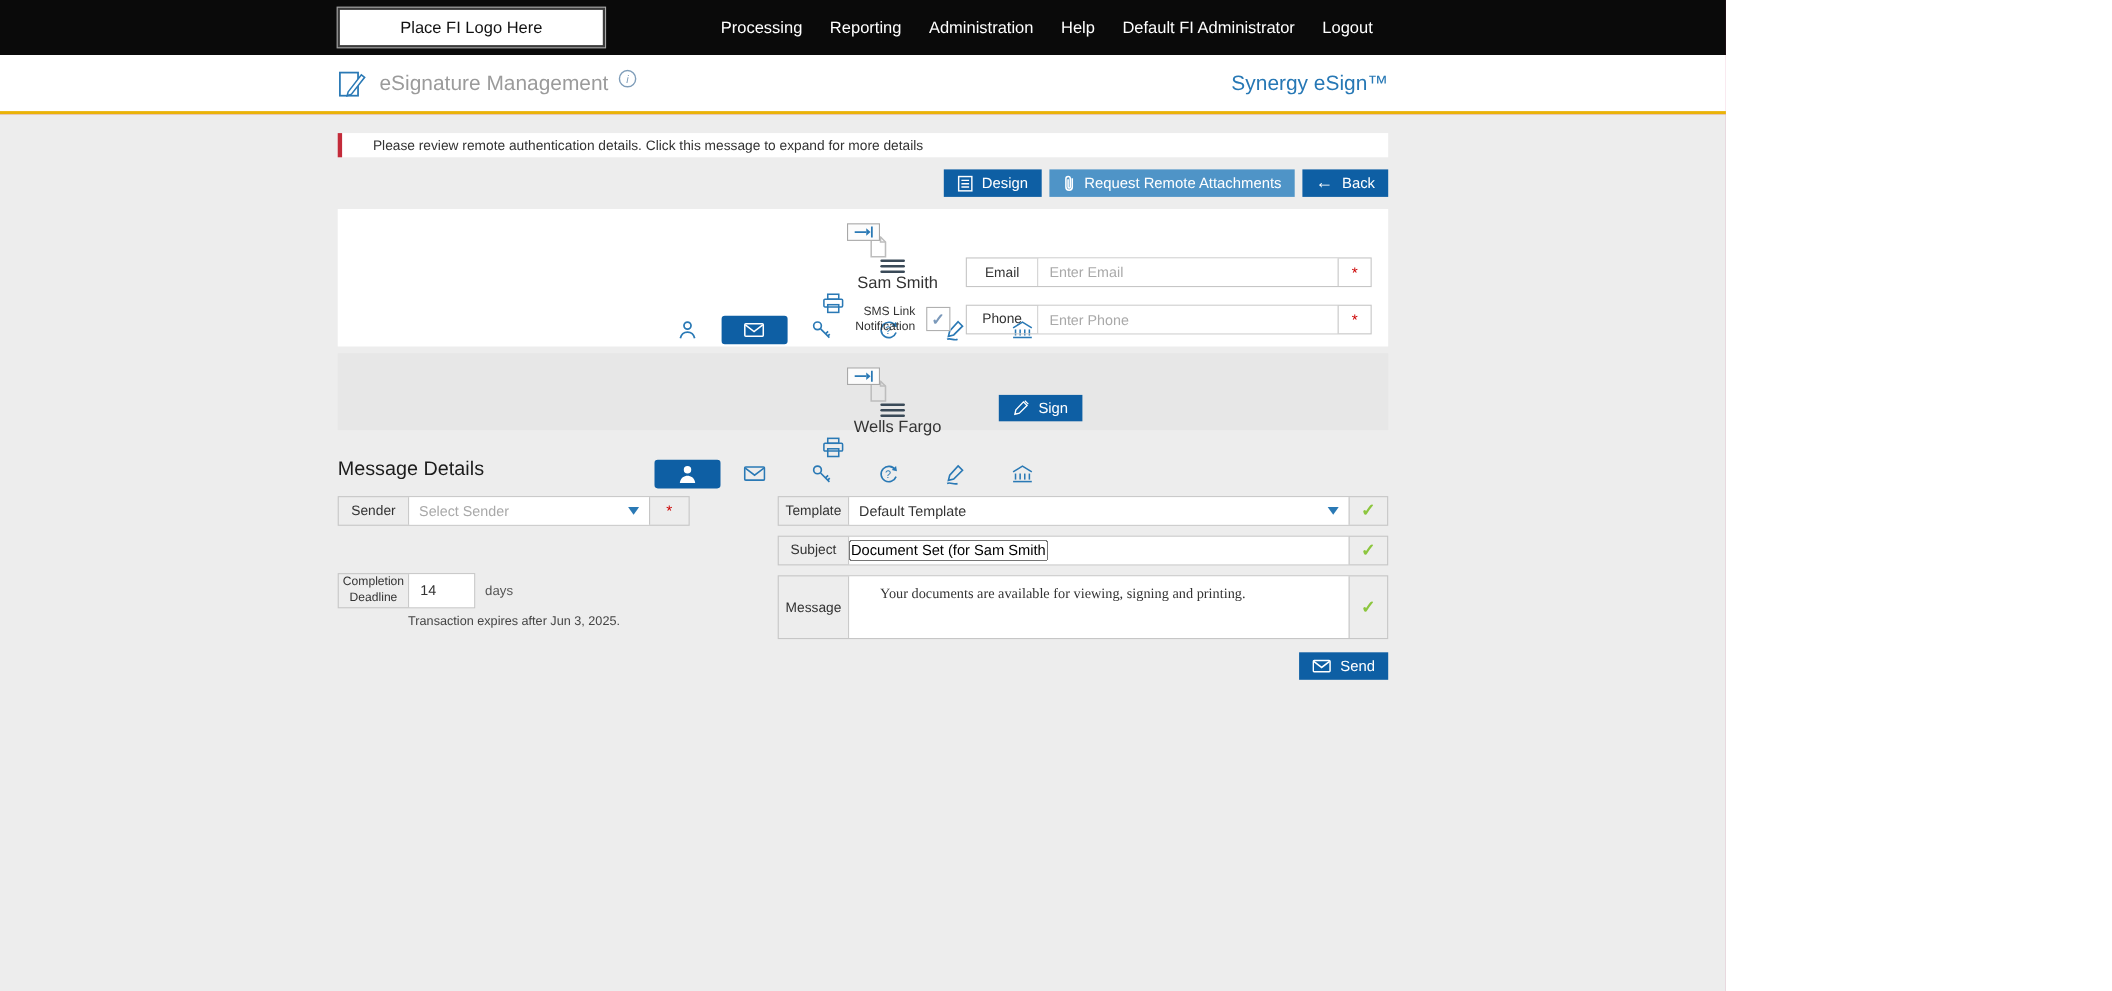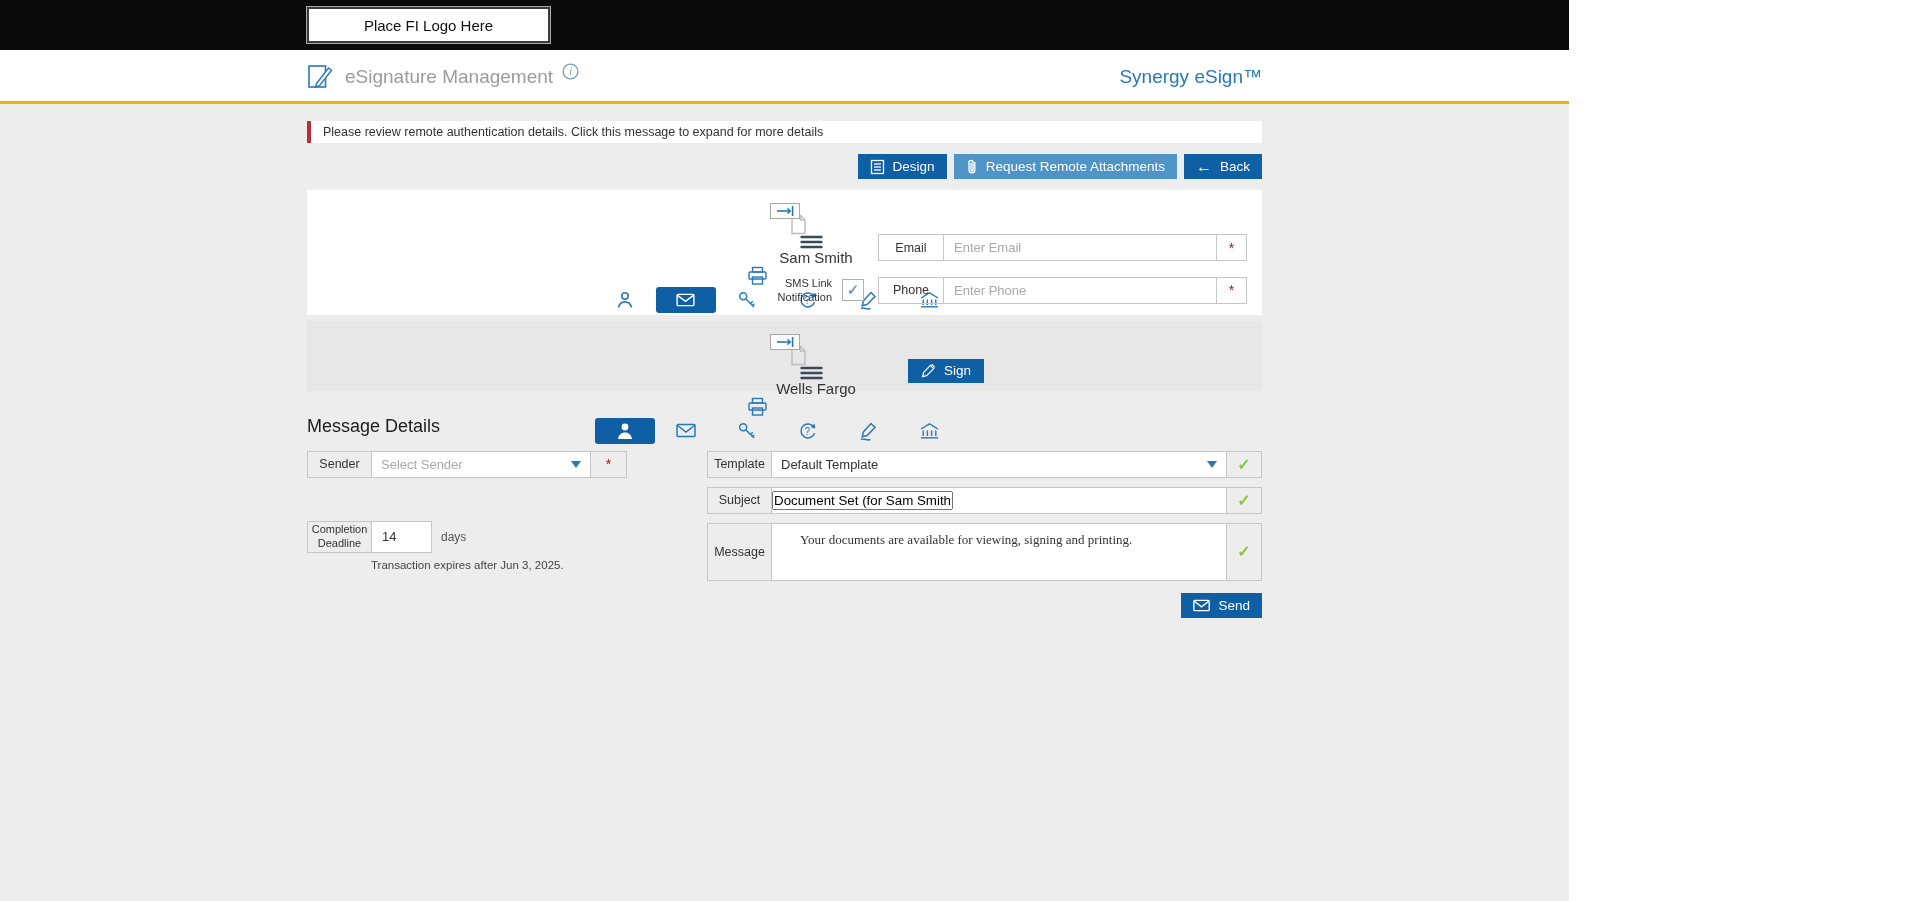--- a/index.html
+++ b/index.html
@@ -21,21 +21,21 @@
   .band-header { background: #fff; height: 54px; border-bottom: 3px solid #eab308; }
   .header-inner { display: flex; align-items: center; height: 53px; }
   .app-icon { display: flex; }
   .app-title { margin-left: 12px; font-size: 19px; color: #9b9b9b; }
   .info-badge { margin-left: 9px; align-self: flex-start; margin-top: 13px; display: flex; }
   .brand { margin-left: auto; font-size: 19px; color: #2778b5; }
 
   
   .band-content { background: #ededed; height: 797px; padding-top: 17px; }
 
-  .notice { background: #fff; border-left: 4px solid #c32b3a; height: 22px; display: flex; align-items: center; padding-left: 12px; }
+  .notice { background: #fff; border-left: 4px solid #c32b3a; height: 22px; display: flex; align-items: center; padding-left: 28px; }
   .notice span { font-size: 12.5px; color: #333; }
 
   .toolbar { display: flex; justify-content: flex-end; gap: 7px; margin-top: 11px; }
   .btn { display: inline-flex; align-items: center; gap: 8px; border: none; color: #fff; font-size: 13.5px; height: 25px; padding: 0 12px; font-family: inherit; }
   .btn-dark { background: #0e5fa4; }
   .btn-light { background: #4f94c7; }
   .back-glyph { font-size: 16px; line-height: 1; }
 
   
   .card { position: relative; }
@@ -107,20 +107,28 @@
 </head>
 <body>
 
 <div class="viewport" data-interactable="false">
 
   <div class="band-topbar" data-interactable="false">
     <div class="container topbar-inner">
       <div class="logo-box" data-interactable="false">
         <span data-interactable="false">Place FI Logo Here</span>
       </div>
+      <nav class="topnav" data-interactable="false">
+        <a data-interactable="true">Processing</a>
+        <a data-interactable="true">Reporting</a>
+        <a data-interactable="true">Administration</a>
+        <a data-interactable="true">Help</a>
+        <a data-interactable="true">Default FI Administrator</a>
+        <a data-interactable="true">Logout</a>
+      </nav>
     </div>
   </div>
 
   <div class="band-header" data-interactable="false">
     <div class="container header-inner">
       <span class="app-icon" data-interactable="false">
         <svg width="26" height="28" viewBox="0 0 26 28" fill="none">
           <rect x="2" y="3" width="16.5" height="21" fill="#fff" stroke="#2a79b5" stroke-width="1.6"></rect>
           <path d="M9.5 20.5 L21.5 5 l3 2.3 L12.5 22.6 l-3.9 1.4 z" fill="#fff" stroke="#2a79b5" stroke-width="1.4"></path>
         </svg>

